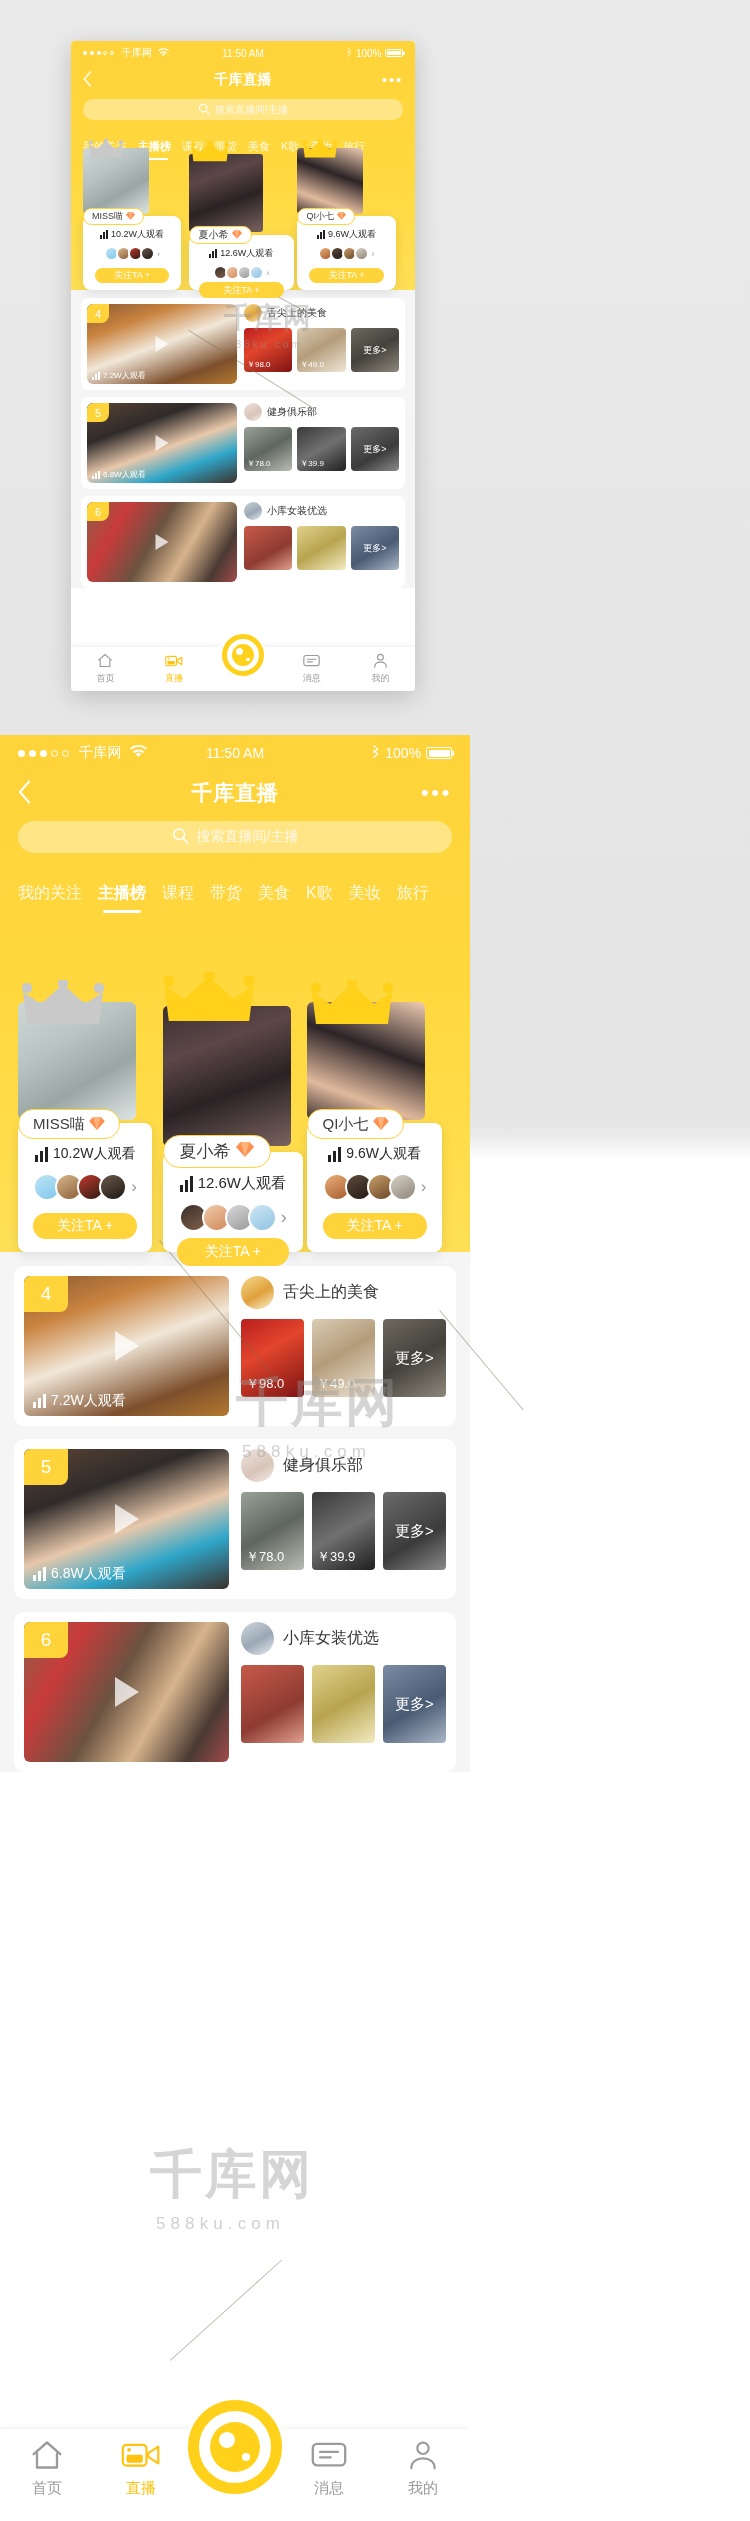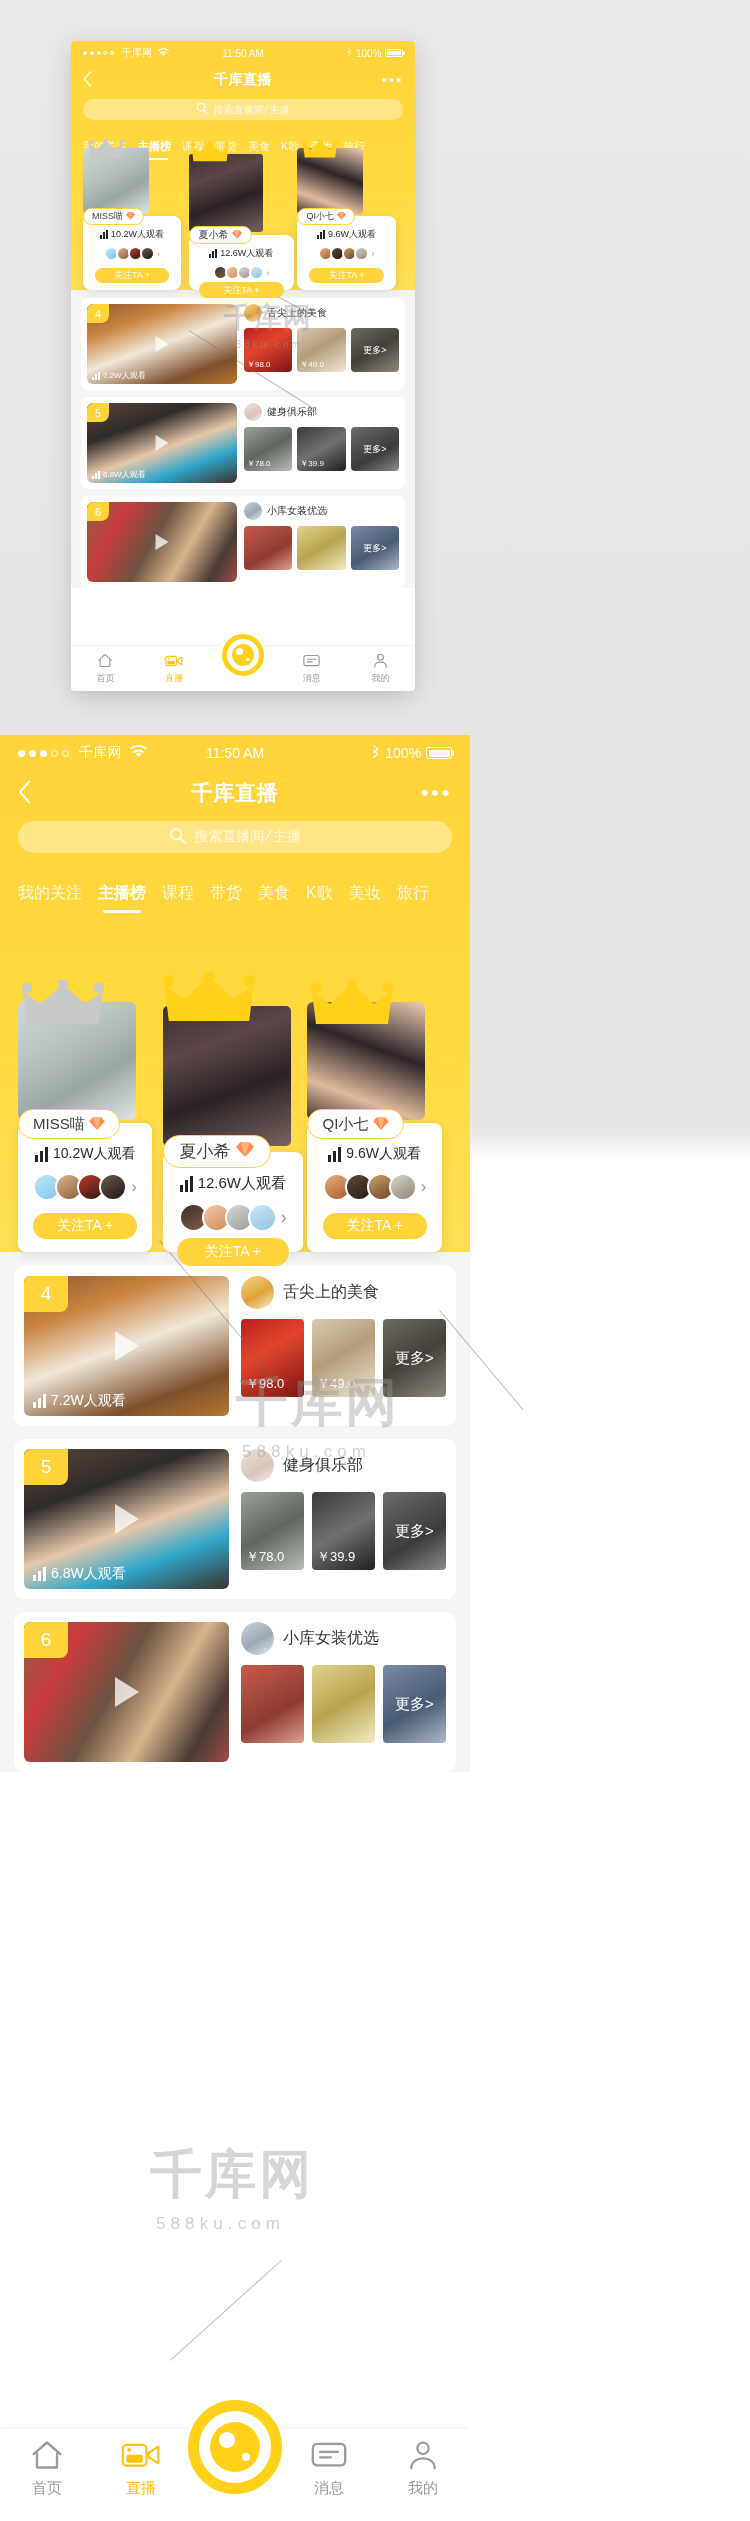--- a/index.html
+++ b/index.html
@@ -62,21 +62,20 @@
   .nav-back { position:absolute; left:0; color:#fff; line-height:1; }
   .nav-title { color:#ffffff; font-weight:bold; letter-spacing:.04em; }
   .nav-more { position:absolute; right:0; color:#fff; letter-spacing:.12em; line-height:.4;}
 
   
   .searchbar {
     background: rgba(255,255,255,.38);
     border-radius: 999px;
     display:flex; align-items:center; justify-content:center;
     color:#ffffff;
-    font-family:Liberation Mono, monospace;
   }
   .search-ico { display:inline-block; }
   .search-ph { color: #fffaf0; opacity:.95; }
 
   
   .tabs { display:flex; align-items:flex-end; color:#fff7dd; position:relative; white-space:nowrap; }
   .tab { position:relative; color: rgba(255,255,255,.85); }
   .tab.active { color:#ffffff; font-weight:bold; }
   .tab.active .underline {
     position:absolute; left:50%; transform:translateX(-50%);

